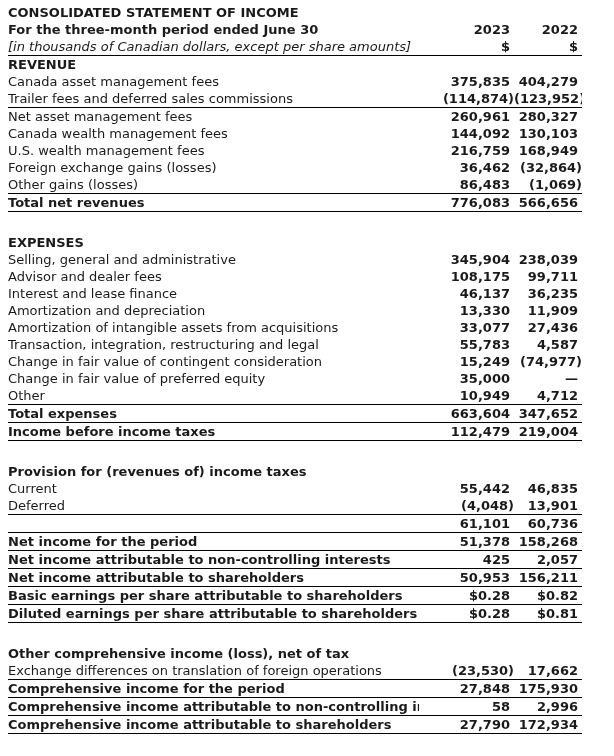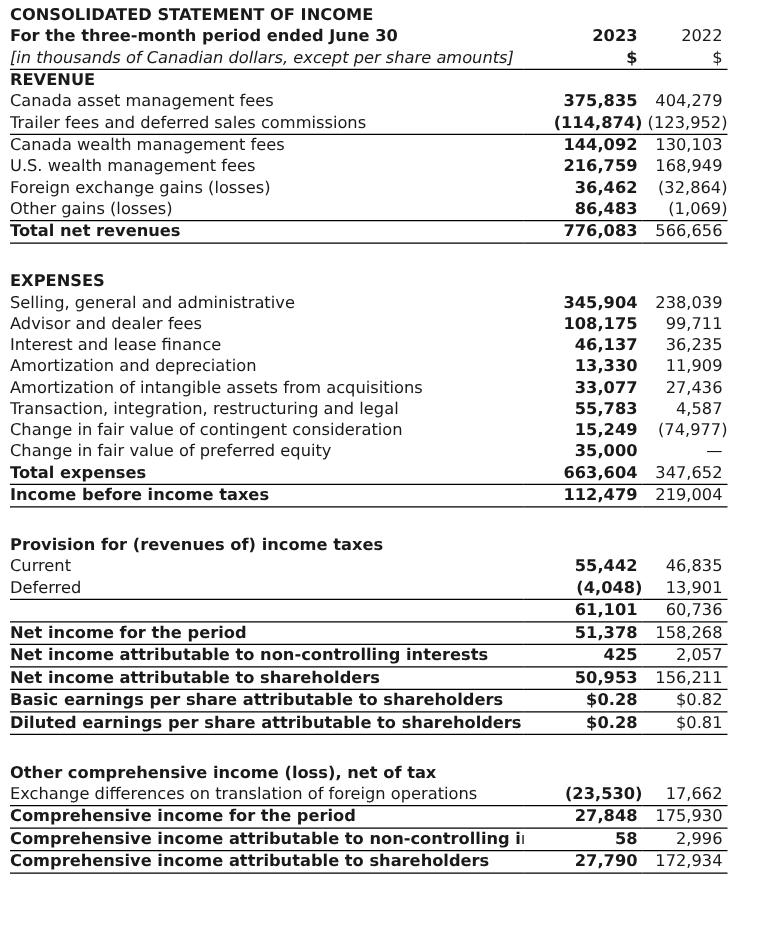--- a/index.html
+++ b/index.html
@@ -24,21 +24,21 @@
   td {
     padding: 0;
     height: 17px;
     vertical-align: bottom;
     white-space: nowrap;
     overflow: hidden;
   }
   td.num { text-align: right; padding-right: 4px; }
   td.num.neg { padding-right: 0; }       
   td.v1 { font-weight: 700; }            
-  td.v2 { font-weight: 400; }
+  td.v2 { font-weight: 700; }
   .b { font-weight: 700; margin-top: 32px; }
   .i { font-style: italic; }
   tr.rule td { border-bottom: 1px solid #000; }
   tr.spacer td { height: 22px; }
   tr.heading td { font-weight: 700; }
 </style>
 </head>
 <body>
 
 <div class="sheet">
@@ -71,20 +71,25 @@
           <td class="">Canada asset management fees</td>
           <td class="num v1">375,835</td>
           <td class="num v2">404,279</td>
         </tr>
         <tr class="rule">
           <td class="">Trailer fees and deferred sales commissions</td>
           <td class="num v1 neg">(114,874)</td>
           <td class="num v2 neg">(123,952)</td>
         </tr>
         <tr>
+          <td class="">Net asset management fees</td>
+          <td class="num v1">260,961</td>
+          <td class="num v2">280,327</td>
+        </tr>
+        <tr>
           <td class="">Canada wealth management fees</td>
           <td class="num v1">144,092</td>
           <td class="num v2">130,103</td>
         </tr>
         <tr>
           <td class="">U.S. wealth management fees</td>
           <td class="num v1">216,759</td>
           <td class="num v2">168,949</td>
         </tr>
         <tr>
@@ -140,20 +145,25 @@
         </tr>
         <tr>
           <td class="">Change in fair value of contingent consideration</td>
           <td class="num v1">15,249</td>
           <td class="num v2 neg">(74,977)</td>
         </tr>
         <tr>
           <td class="">Change in fair value of preferred equity</td>
           <td class="num v1">35,000</td>
           <td class="num v2">—</td>
+        </tr>
+        <tr class="rule">
+          <td class="">Other</td>
+          <td class="num v1">10,949</td>
+          <td class="num v2">4,712</td>
         </tr>
         <tr class="rule">
           <td class="b">Total expenses</td>
           <td class="num v1">663,604</td>
           <td class="num v2">347,652</td>
         </tr>
         <tr class="rule">
           <td class="b">Income before income taxes</td>
           <td class="num v1">112,479</td>
           <td class="num v2">219,004</td>

